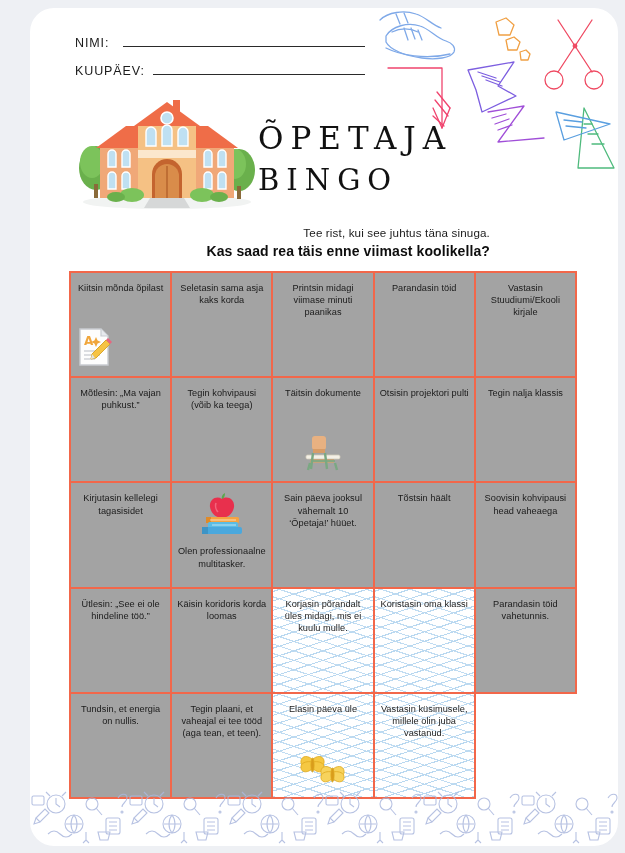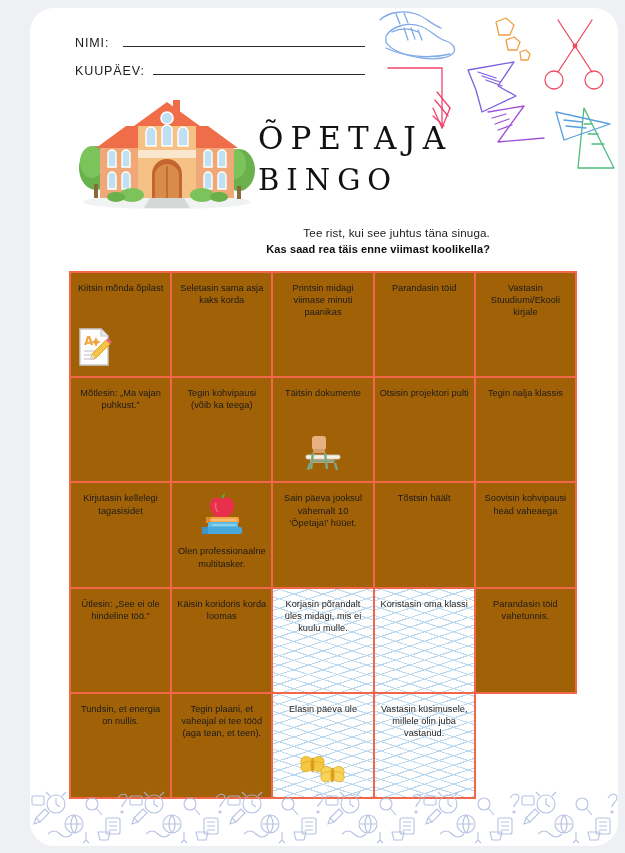--- a/index.html
+++ b/index.html
@@ -43,42 +43,42 @@
   }
   .title2 {
     font-family:"DejaVu Serif", serif;
     font-size:29px; letter-spacing:7px; color:#111; line-height:1.18;
     margin-top:6px;
   }
 
   
   .instr { position:absolute; left:40px; top:218px; width:420px;text-align:right; }
   .instr-line1 { font-size:11.6px; color:#1b1b1b; letter-spacing:.15px; }
-  .instr-line2 { font-size:11px; color:#0d0d0d; font-weight:bold; margin-top:4px; letter-spacing:.1px; }
+  .instr-line2 { font-size:14px; color:#0d0d0d; font-weight:bold; margin-top:4px; letter-spacing:.1px; }
 
   
   #bingo {
     position:absolute; left:39px; top:263px;
     width:508px; height:528px;
     display:grid;
     grid-template-columns:repeat(5,1fr);
     grid-template-rows:repeat(5,1fr);
     border-top:2px solid #f2674a;
     border-left:2px solid #f2674a;
   }
   .cell {
     border-right:2px solid #f2674a;
     border-bottom:2px solid #f2674a;
     position:relative;
     padding:9px 5px 4px 5px;
     display:flex;
     flex-direction:column;
     align-items:center;
     overflow:hidden;
-    background:#a16207;
+    background:#a3a3a3;
   }
   .cell-text {
     font-size:9.2px;
     line-height:1.33;
     text-align:center;
     color:#1a1a1a;
     letter-spacing:.05px;
     position:relative;
     z-index:2;
   }

